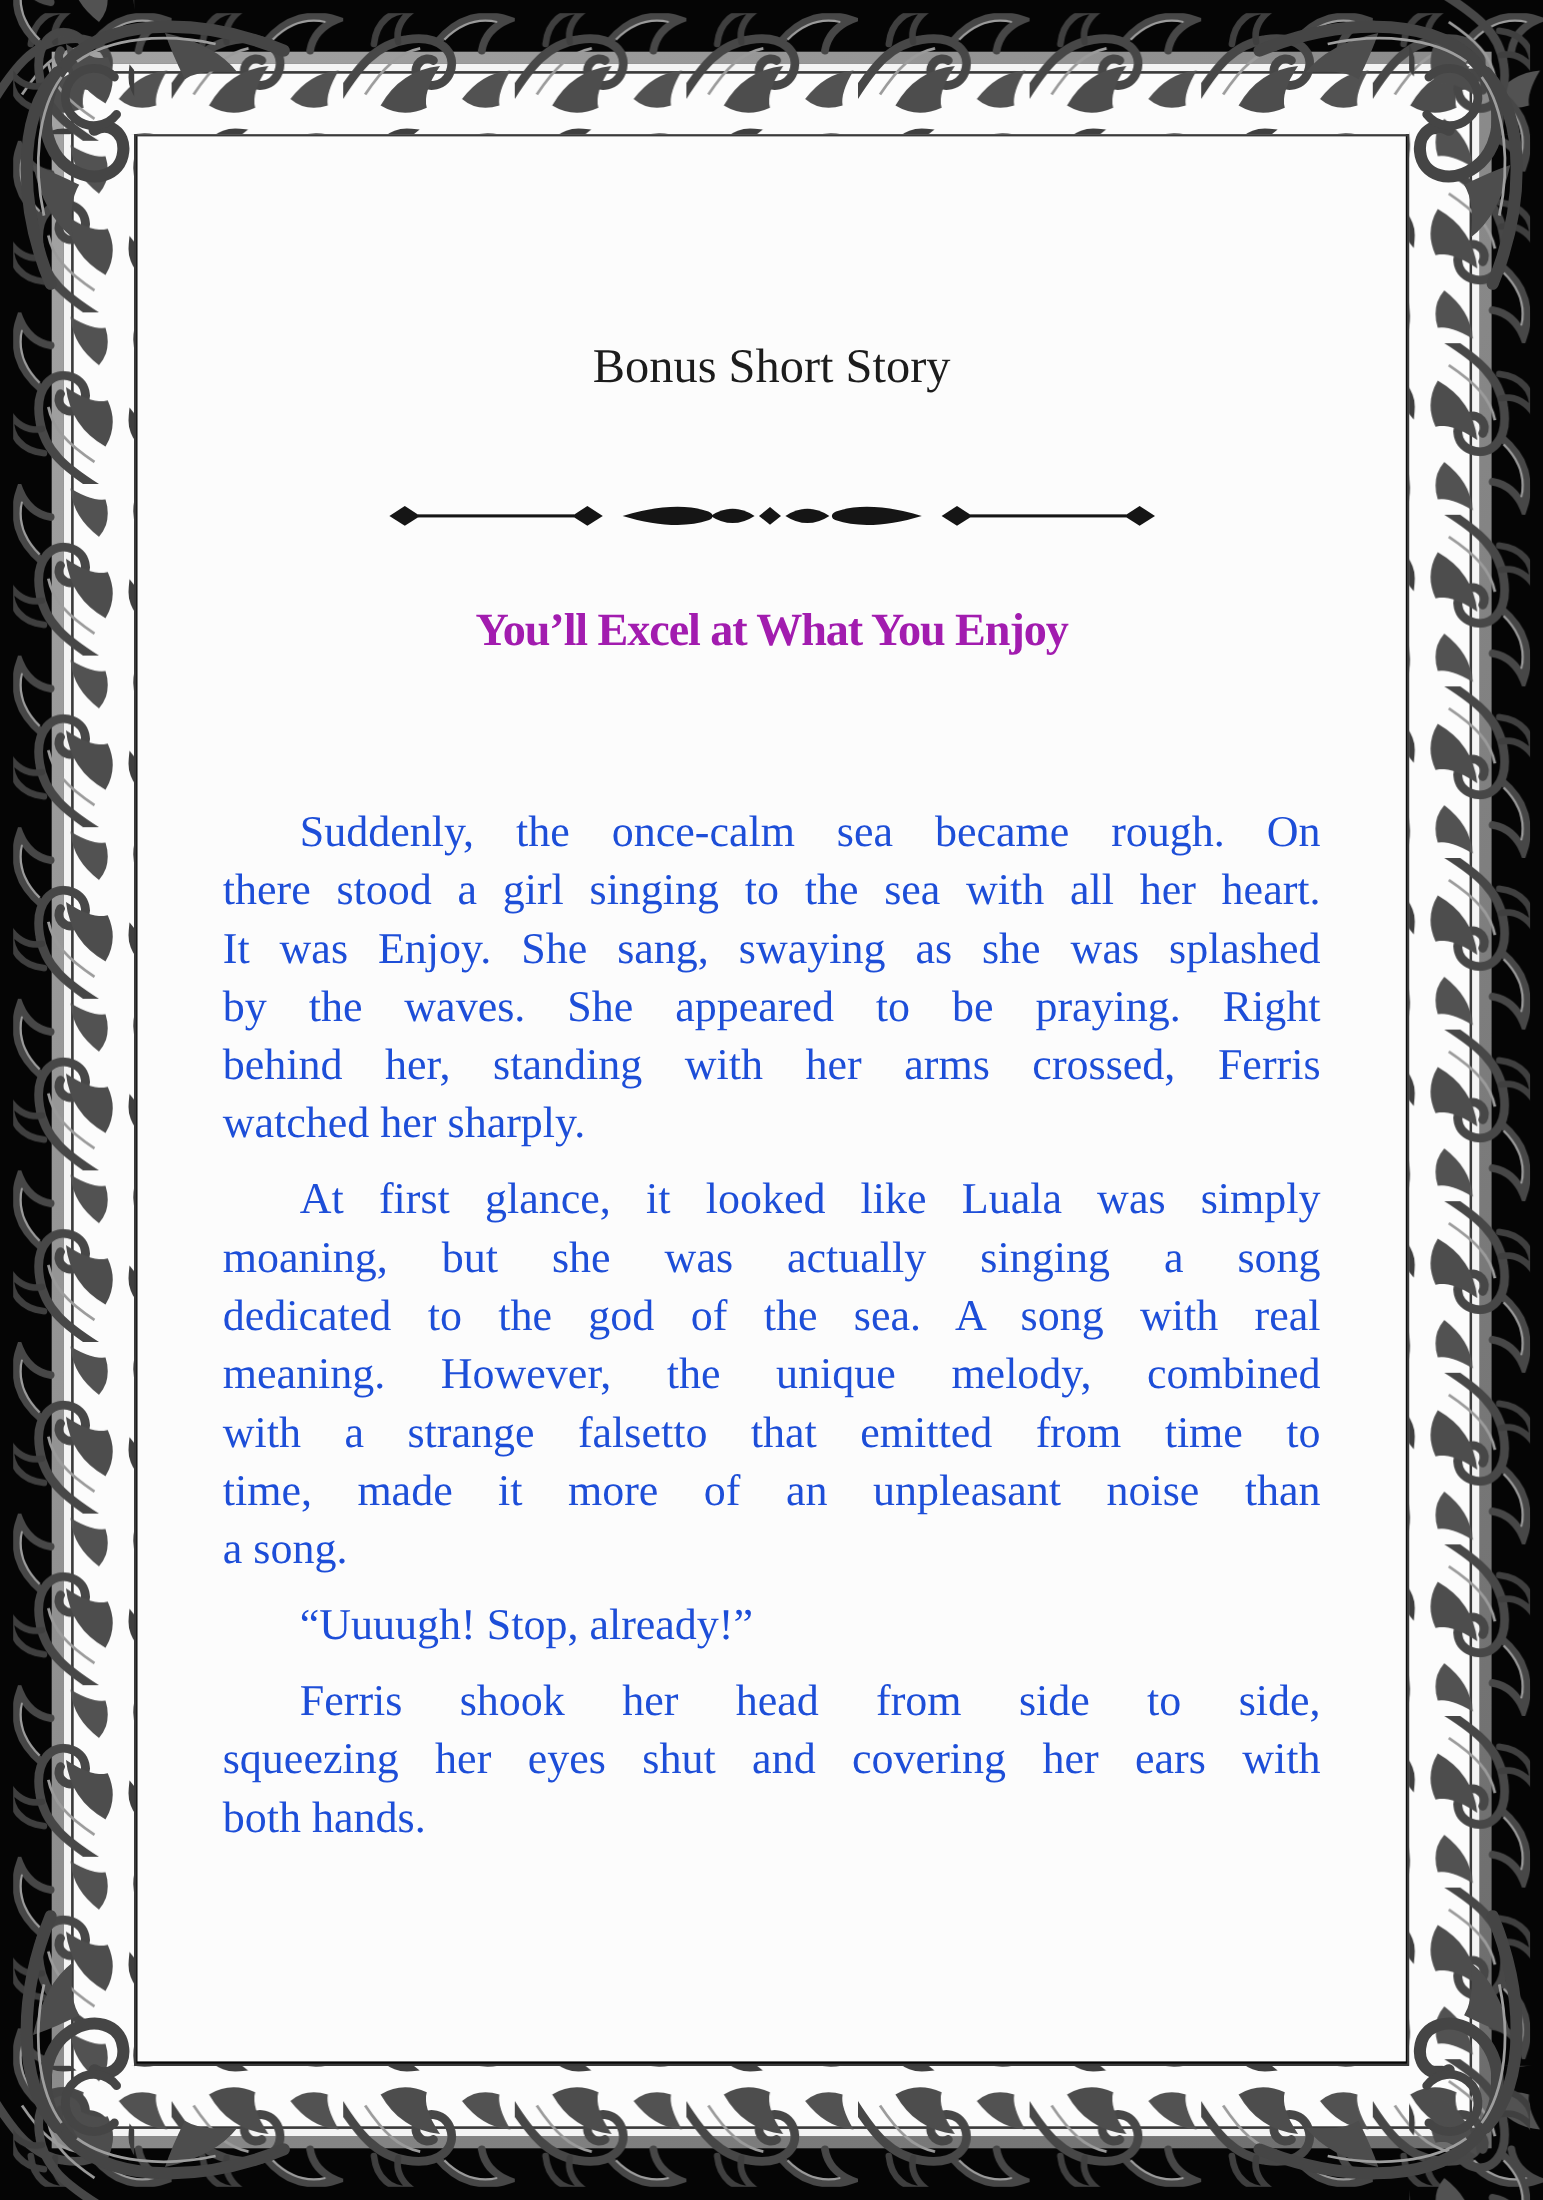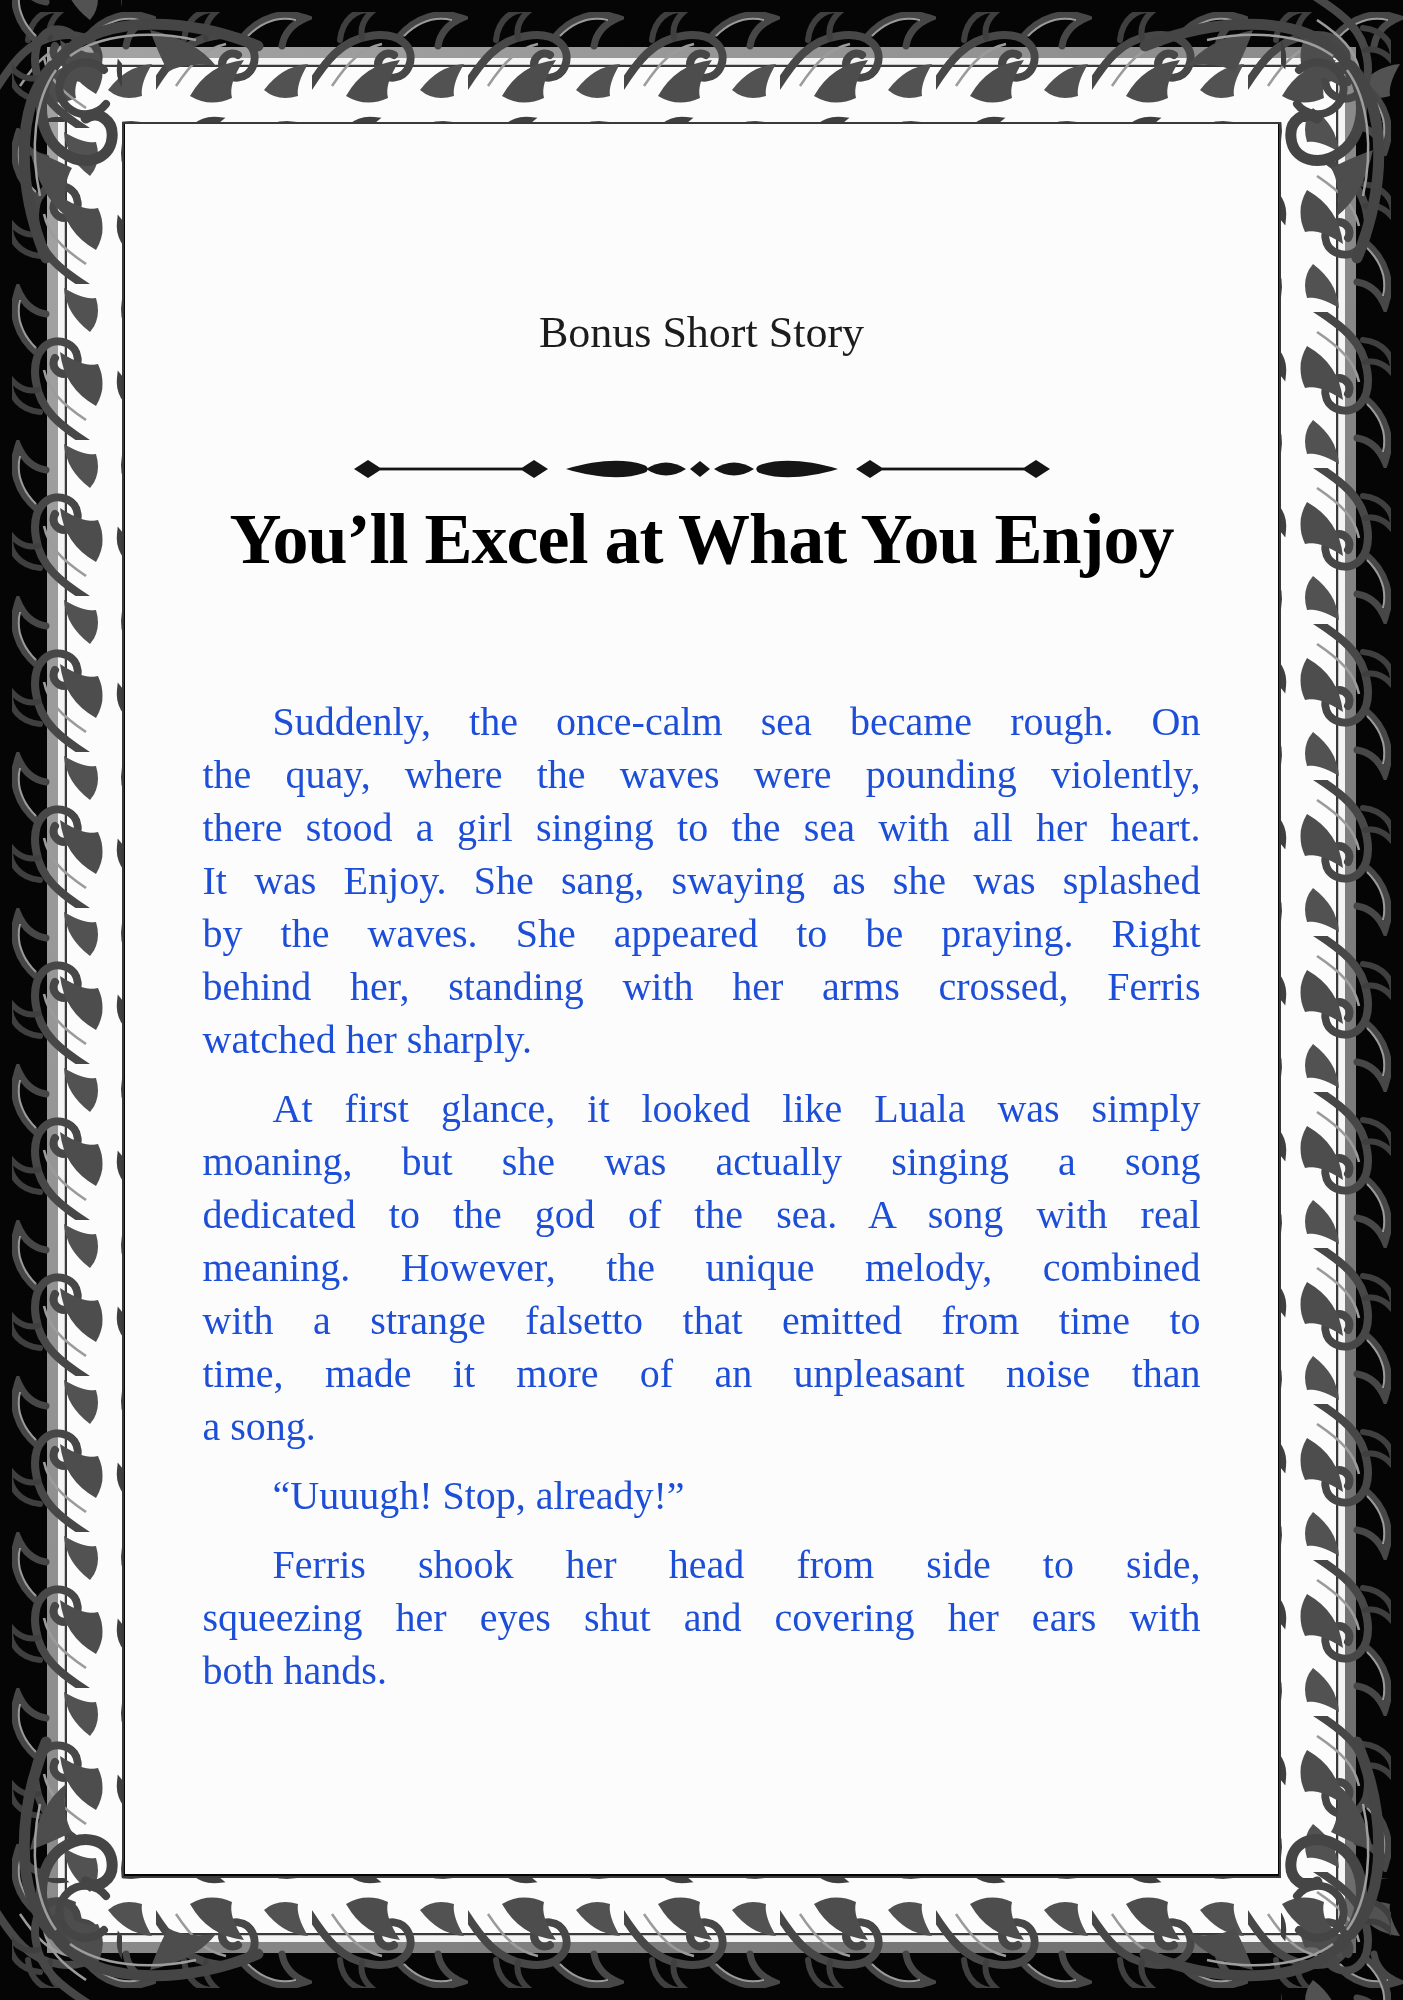--- a/index.html
+++ b/index.html
@@ -37,27 +37,27 @@
     text-align: center;
     font-size: 44px;
     line-height: 52px;
     color: #1c1c1c;
   }
   .divider-wrap {
     margin-top: 92px;
     text-align: center;
   }
   .story-title {
-    margin-top: 12px;
+    margin-top: 46px;
     text-align: center;
     font-weight: 700;
-    font-size: 72px;
+    font-size: 42px;
     line-height: 80px;
     letter-spacing: -1px;
-    color: #000000;
+    color: #a21caf;
   }
   .story-byline {
     margin-top: 2px;
     text-align: center;
     font-size: 43px;
     line-height: 54px;
     color: #161616;
   }
   .story-body {
     margin-top: 116px;
@@ -110,21 +110,20 @@
           </g>
         </svg>
       </div>
 
       <h1 class="story-title">You’ll Excel at What You Enjoy</h1>
 
 
       <div class="story-body">
           <div class="para">
             <div class="line first">Suddenly, the once-calm sea became rough. On</div>
-            <div class="line">the quay, where the waves were pounding violently,</div>
             <div class="line">there stood a girl singing to the sea with all her heart.</div>
             <div class="line">It was Enjoy. She sang, swaying as she was splashed</div>
             <div class="line">by the waves. She appeared to be praying. Right</div>
             <div class="line">behind her, standing with her arms crossed, Ferris</div>
             <div class="line last">watched her sharply.</div>
           </div>
           <div class="para">
             <div class="line first">At first glance, it looked like Luala was simply</div>
             <div class="line">moaning, but she was actually singing a song</div>
             <div class="line">dedicated to the god of the sea. A song with real</div>

